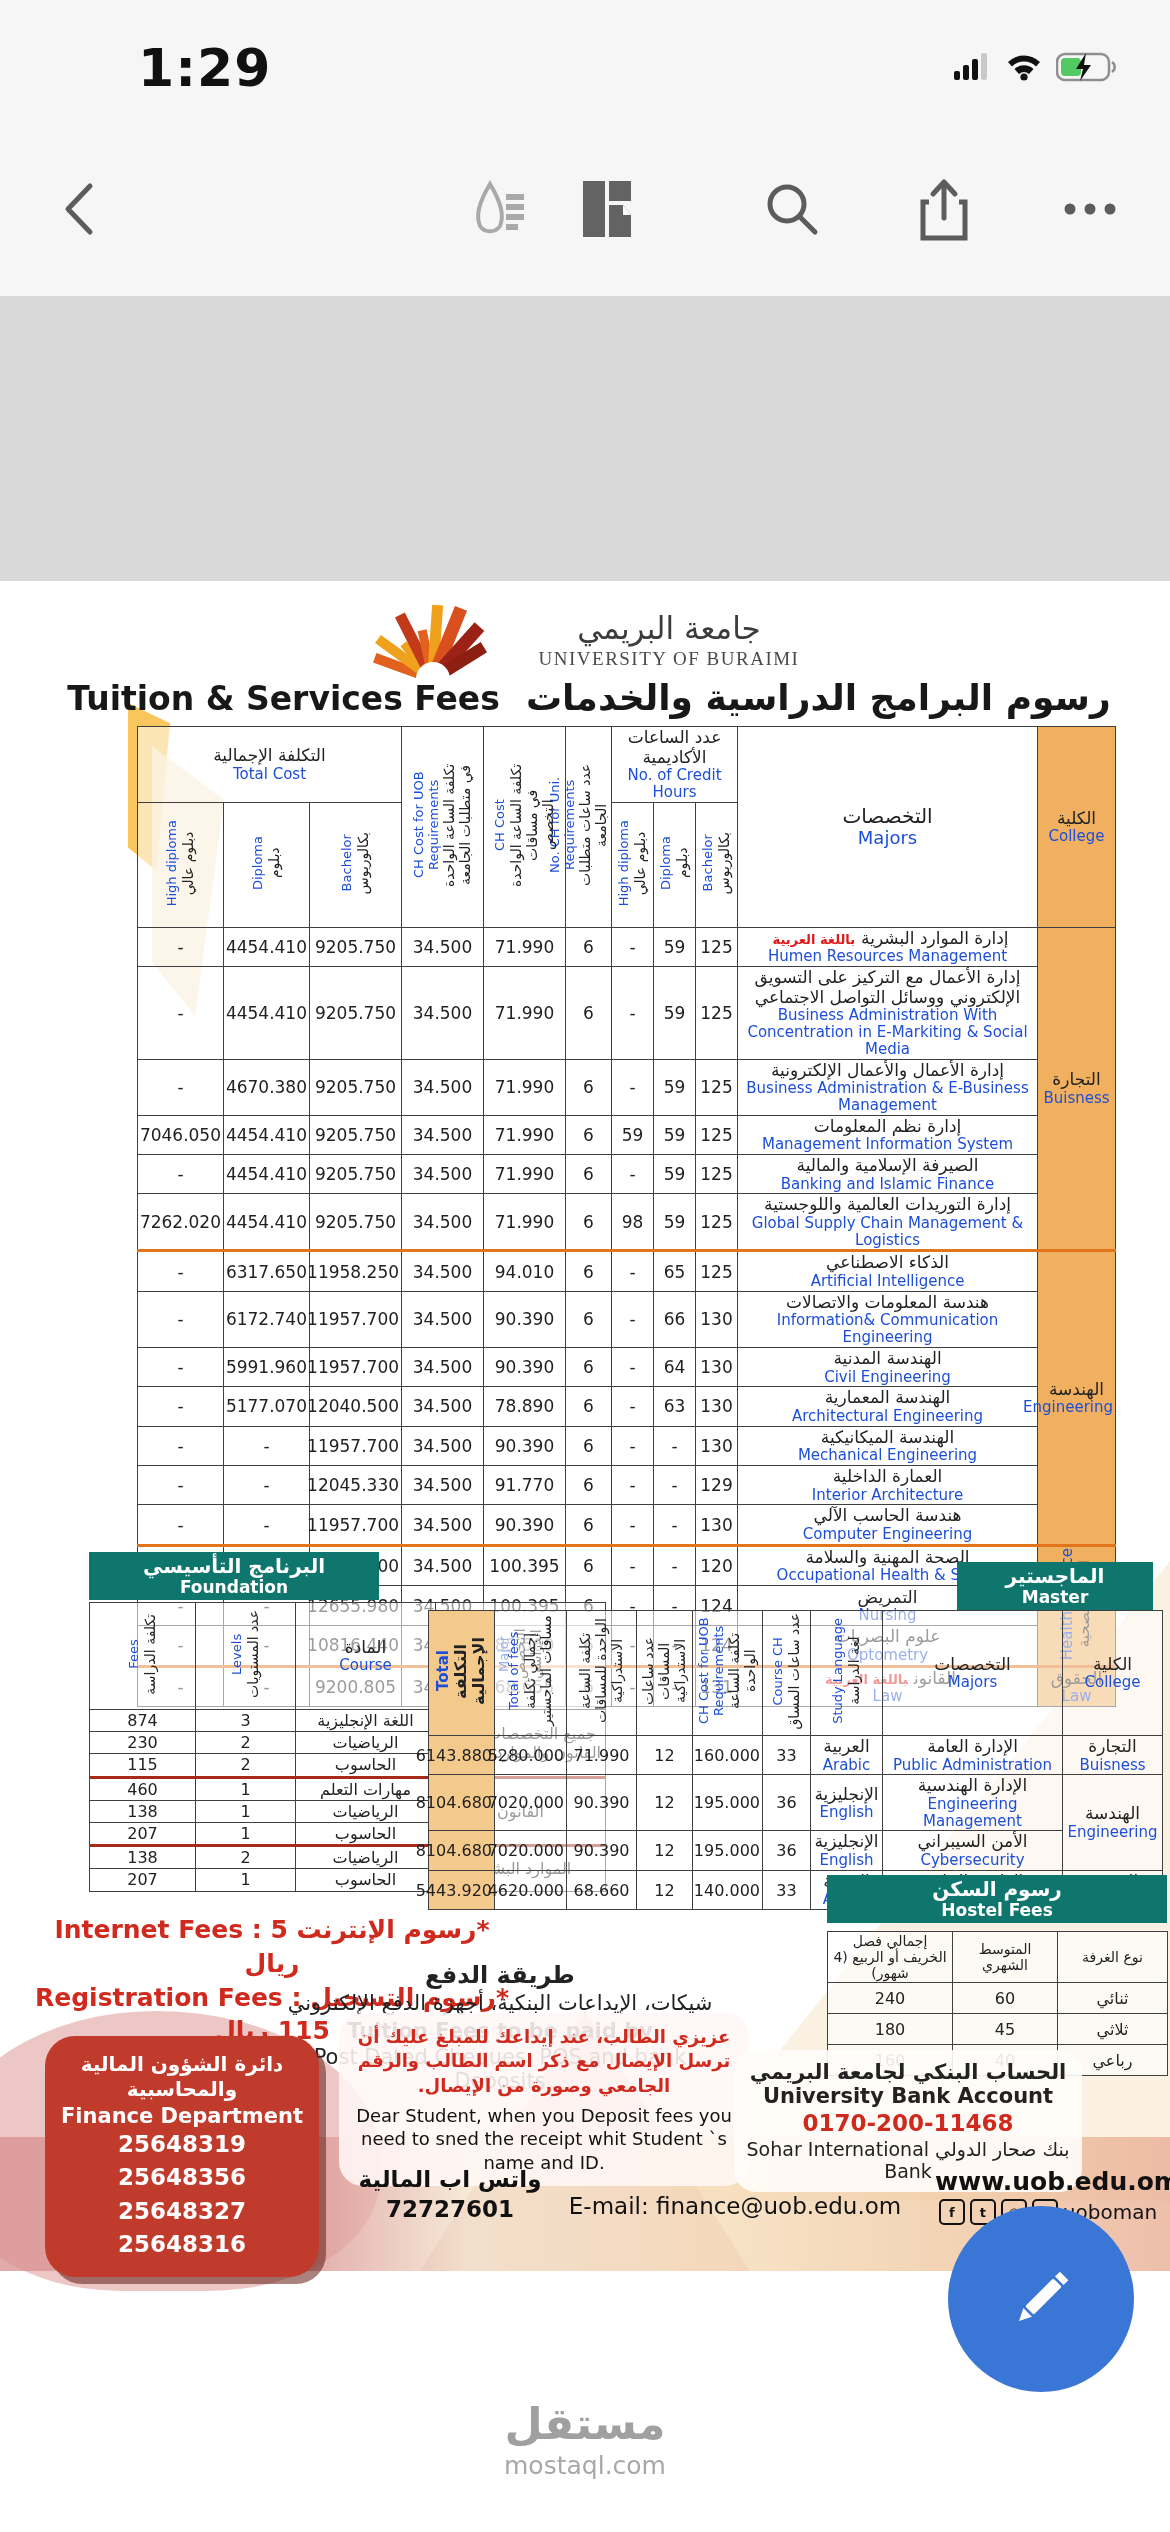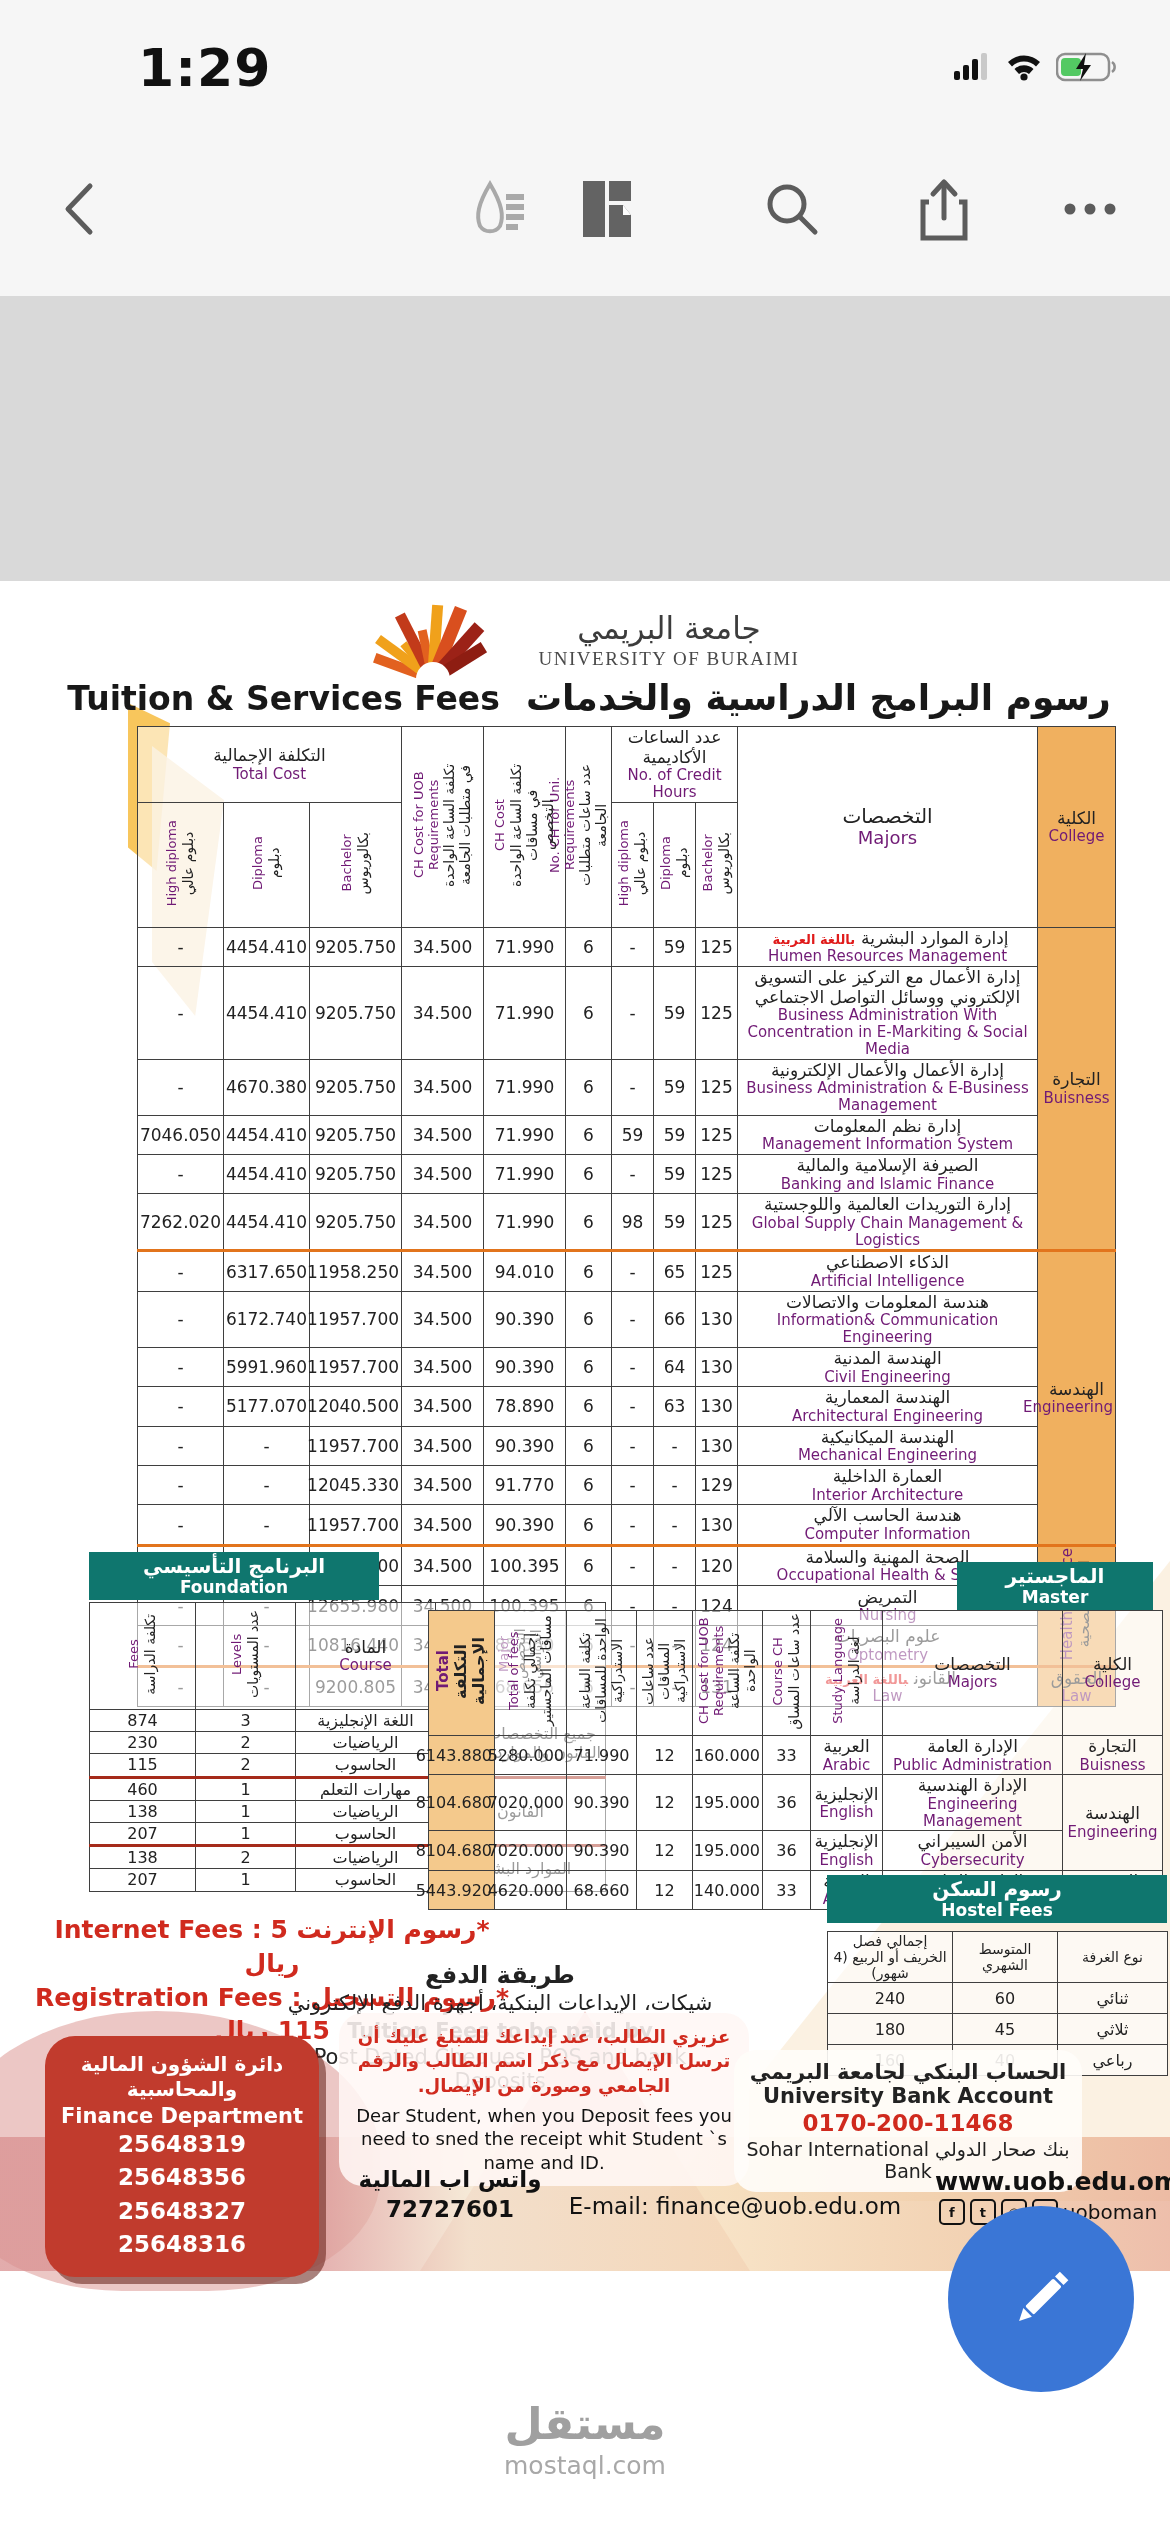--- a/index.html
+++ b/index.html
@@ -18,21 +18,21 @@
   .uni-names{text-align:center;}
   .uni-ar{font-size:31px;color:#3c3c3c;}
   .uni-en{font-family:"Liberation Serif",serif;font-size:19px;letter-spacing:1.5px;color:#4a4a4a;margin-top:2px;}
   .doc-title{position:absolute;top:96px;left:0;width:1170px;text-align:center;z-index:1;}
   .doc-title .en{font-size:33px;font-weight:700;color:#181818;margin-left:8px;margin-right:26px;display:inline-block;}
   .doc-title .arr{font-size:36px;font-weight:700;color:#181818;display:inline-block;}
   
   table{border-collapse:collapse;table-layout:fixed;}
   td,th{border:1px solid #3f3f3f;text-align:center;vertical-align:middle;padding:1px 2px;font-weight:normal;}
   .ar{font-size:17px;line-height:1.15;}
-  .en{font-size:15px;line-height:1.12;color:#701a75;}
+  .en{font-size:15px;line-height:1.12;color:#1d4ed8;}
   .note{color:#e01b1b;font-size:13px;font-weight:700;margin:0 6px;}
   .vh{writing-mode:vertical-rl;transform:rotate(180deg);display:inline-block;max-height:126px;line-height:1.25;}
   .vh div{white-space:normal;}
   .vh .ar{font-size:14px;}
   .vh .en{font-size:13px;}
   
   .main-table{position:absolute;top:145px;left:137px;z-index:1;}
   .main-table table{width:978px;background:rgba(255,255,255,.55);}
   .main-table td{font-size:17px;}
   .main-table .grp{font-size:18px;line-height:1.2;height:48px;}
@@ -456,21 +456,21 @@
             <td>6</td>
             <td>91.770</td>
             <td>34.500</td>
             <td>12045.330</td>
             <td>-</td>
             <td>-</td>
           </tr>
           <tr>
             <td class="major">
               <div class="ar">هندسة الحاسب الآلي</div>
-              <div class="en">Computer Information</div>
+              <div class="en">Computer Engineering</div>
             </td>
             <td>130</td>
             <td>-</td>
             <td>-</td>
             <td>6</td>
             <td>90.390</td>
             <td>34.500</td>
             <td>11957.700</td>
             <td>-</td>
             <td>-</td>

